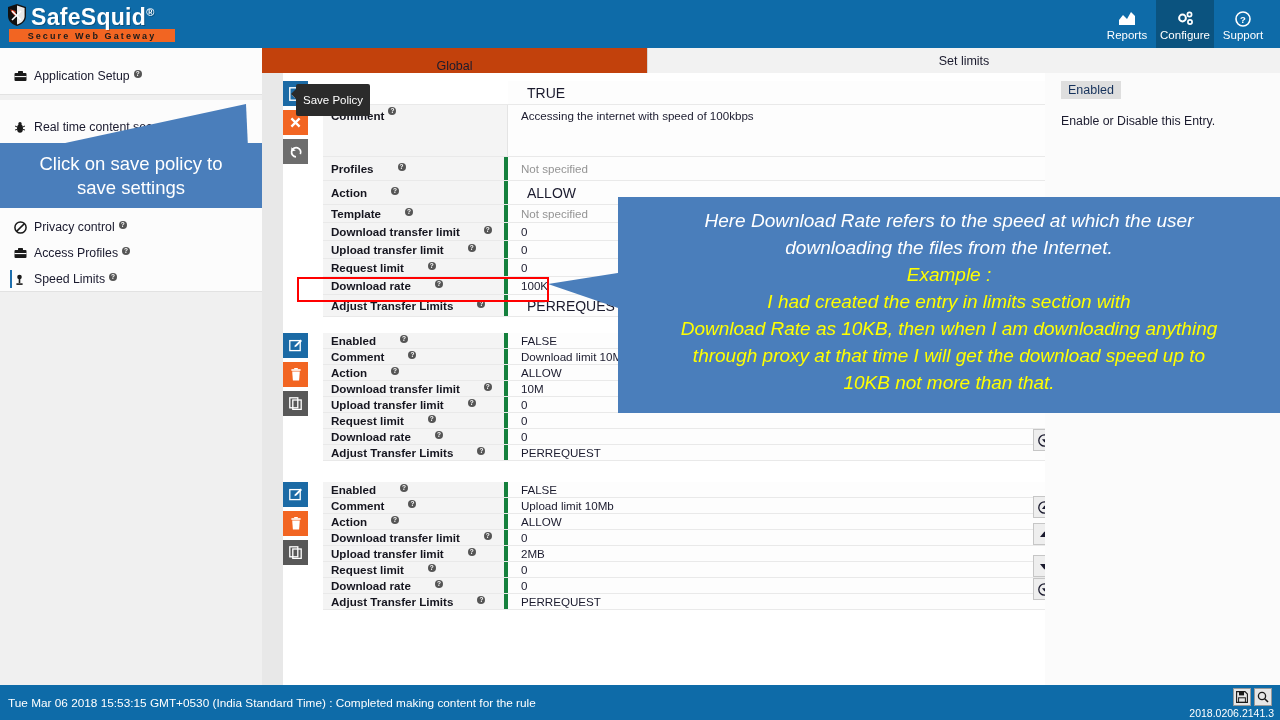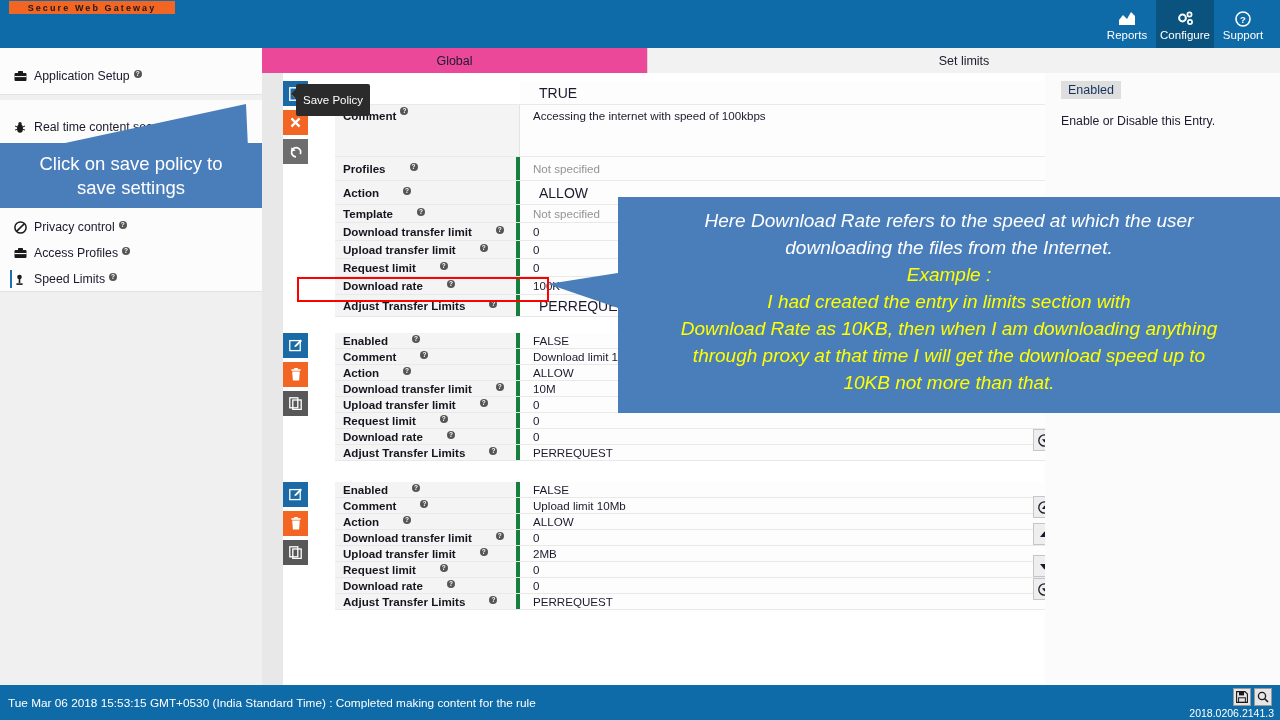--- a/index.html
+++ b/index.html
@@ -84,21 +84,21 @@
   .main {
     position: absolute; left: 262px; top: 48px; width: 1018px; height: 637px;
     background: #e8e8e8;
   }
   .tabs { position: absolute; left: 0; top: 0; width: 1018px; height: 25px; display: flex; }
   .tab {
     height: 25px; display: flex; align-items: center; justify-content: center;
     font-size: 12.5px; color: #1b1b2e; cursor: pointer;
     border-right: 1px solid #d5d5d5;
   }
-  .tab.sel { background: #ec4899; }
+  .tab.sel { background: #c2410c; align-items: flex-end; }
   .tab.unsel { background: #f2f2f2; }
 
   .content {
     position: absolute; left: 0; top: 25px; width: 1018px; height: 612px;
     background: #e8e8e8;
   }
   .whitepane {
     position: absolute; left: 21px; top: 0px; width: 783px; height: 612px;
     background: #ffffff;
   }
@@ -122,21 +122,21 @@
     width: 25px; height: 25px; margin-bottom: 4px;
     display: flex; align-items: center; justify-content: center;
     cursor: pointer;
   }
   .abtn svg { display: block; }
   .abtn.blue { background: #1b6aa5; }
   .abtn.orange { background: #f26522; }
   .abtn.gray { background: #6d6d6d; }
   .abtn.gray2 { background: #585858; }
 
-  .rows { position: absolute; left: 52px; top: 0; width: 743px; }
+  .rows { position: absolute; left: 40px; top: 0; width: 743px; }
   .frow { display: flex; align-items: stretch; border-bottom: 1px solid #e9e9e9; }
   .fkey {
     width: 185px; flex: none; background: #f4f4f4; border-right: 4px solid #15803d;
     display: flex; align-items: center; padding-left: 8px;
     font-size: 11.6px; color: #15151f; font-weight: bold; gap: 20px;
   }
   .fval {
     flex: 1; background: #fdfdfd; display: flex; align-items: center;
     padding-left: 13px; font-size: 11.6px; color: #1b1b2e;
   }
@@ -233,20 +233,31 @@
     position: absolute; right: 6px; top: 22px; font-size: 10.5px; color: #ffffff;
   }
 </style>
 </head>
 <body>
 
 <div id="app">
 
   <div class="header">
     <div class="logo-wrap">
+      <div class="logo-row1">
+        <div class="logo-shield">
+          <svg width="22" height="24" viewBox="0 0 22 24">
+            <path d="M11 1 L20 4 L20 13 C20 18 16 21.5 11 23 C6 21.5 2 18 2 13 L2 4 Z" fill="#111"></path>
+            <path d="M11 2.6 L18.6 5.1 L18.6 13 C18.6 17.2 15.2 20.3 11 21.6 Z" fill="#e8e8e8"></path>
+            <path d="M4.2 6.2 L9.6 8 L9.6 13.5 C8 12 5.4 10 4.2 6.2 Z" fill="#c8371e"></path>
+            <path d="M6 8 L15 17 M15 8 L6 17" stroke="#fff" stroke-width="1.6"></path>
+          </svg>
+        </div>
+        <div class="logo-text"><span>SafeSquid</span><span class="logo-reg">®</span></div>
+      </div>
       <div class="logo-row2">
         <span>Secure Web Gateway</span>
       </div>
     </div>
 
     <div class="nav">
       <div class="nav-item">
         <div class="nav-ico">
           <svg width="18" height="15" viewBox="0 0 18 15">
               <path d="M1 14 L1 9 L5 4 L9 8 L13 1 L17 5 L17 14 Z" fill="#fff"></path>

